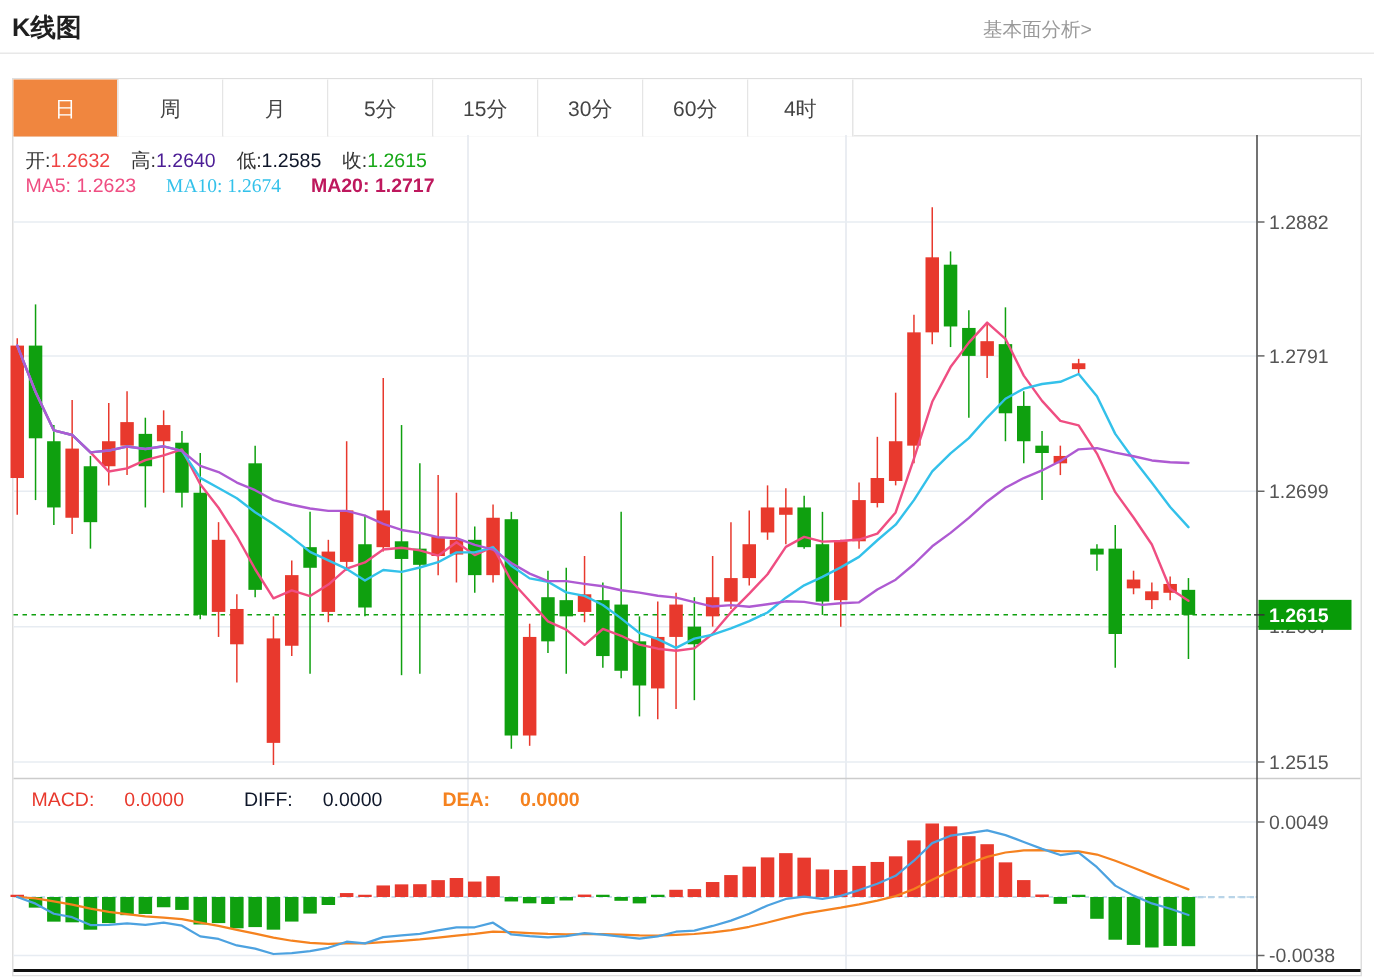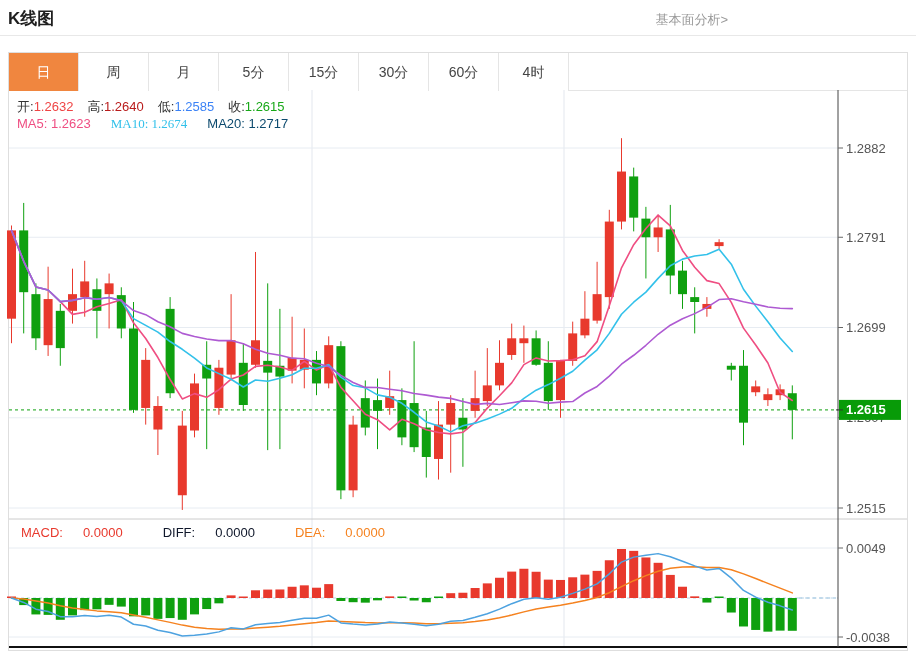--- a/index.html
+++ b/index.html
@@ -41,28 +41,28 @@
       <div class="tab">周</div>
       <div class="tab">月</div>
       <div class="tab">5分</div>
       <div class="tab">15分</div>
       <div class="tab">30分</div>
       <div class="tab">60分</div>
       <div class="tab">4时</div>
     </div>
 
     <div class="inforow row1">
-      <span class="lbl">开:</span><span class="val" style="color: #ef4444;">1.2632</span><span class="lbl">高:</span><span class="val" style="color: #b91c1c;">1.2640</span><span class="lbl">低:</span><span class="val" style="color: #3b82f6;">1.2585</span><span class="lbl">收:</span><span class="val" style="color: rgb(24, 168, 24);">1.2615</span>
+      <span class="lbl">开:</span><span class="val" style="color: #ef4444;">1.2632</span><span class="lbl">高:</span><span class="val" style="color: #4c1d95;">1.2640</span><span class="lbl">低:</span><span class="val" style="color: #0f172a;">1.2585</span><span class="lbl">收:</span><span class="val" style="color: rgb(24, 168, 24);">1.2615</span>
     </div>
     <div class="inforow row2">
-      <span class="mait" style="color: rgb(239, 78, 130);"><span>MA5:</span> <span>1.2623</span></span><span class="mait" style="color: rgb(51, 193, 234); font-family: Liberation Serif, serif;"><span>MA10:</span> <span>1.2674</span></span><span class="mait" style="color: #0c4a6e;"><span>MA20:</span> <span>1.2717</span></span>
+      <span class="mait" style="color: rgb(239, 78, 130);"><span>MA5:</span> <span>1.2623</span></span><span class="mait" style="color: rgb(51, 193, 234); font-family: Liberation Serif, serif;"><span>MA10:</span> <span>1.2674</span></span><span class="mait" style="color: #be185d; font-weight: bold;"><span>MA20:</span> <span>1.2717</span></span>
     </div>
 
     <div class="macd-header">
-      <span style="color: rgb(232, 57, 45);"><span>MACD:</span><span>0.0000</span></span><span style="color: #0f172a;"><span>DIFF:</span><span>0.0000</span></span><span style="color: rgb(245, 130, 31);"><span>DEA:</span><span>0.0000</span></span>
+      <span style="color: rgb(232, 57, 45);"><span>MACD:</span><span>0.0000</span></span><span style="color: #0f172a;"><span>DIFF:</span><span>0.0000</span></span><span style="color: rgb(245, 130, 31); font-weight: bold;"><span>DEA:</span><span>0.0000</span></span>
     </div>
   </div>
 
   <svg id="chart-svg" width="916" height="651" viewBox="0 0 916 651">
       <line x1="312" y1="90" x2="312" y2="646" stroke="#e3e7ee" stroke-width="1"></line>
       <line x1="564" y1="90" x2="564" y2="646" stroke="#e3e7ee" stroke-width="1"></line>
       <line x1="9" y1="148" x2="838" y2="148" stroke="#e7ecf2" stroke-width="1"></line>
       <line x1="9" y1="237.26430517711287" x2="838" y2="237.26430517711287" stroke="#e7ecf2" stroke-width="1"></line>
       <line x1="9" y1="327.50953678474116" x2="838" y2="327.50953678474116" stroke="#e7ecf2" stroke-width="1"></line>
       <line x1="9" y1="417.7547683923717" x2="838" y2="417.7547683923717" stroke="#e7ecf2" stroke-width="1"></line>

